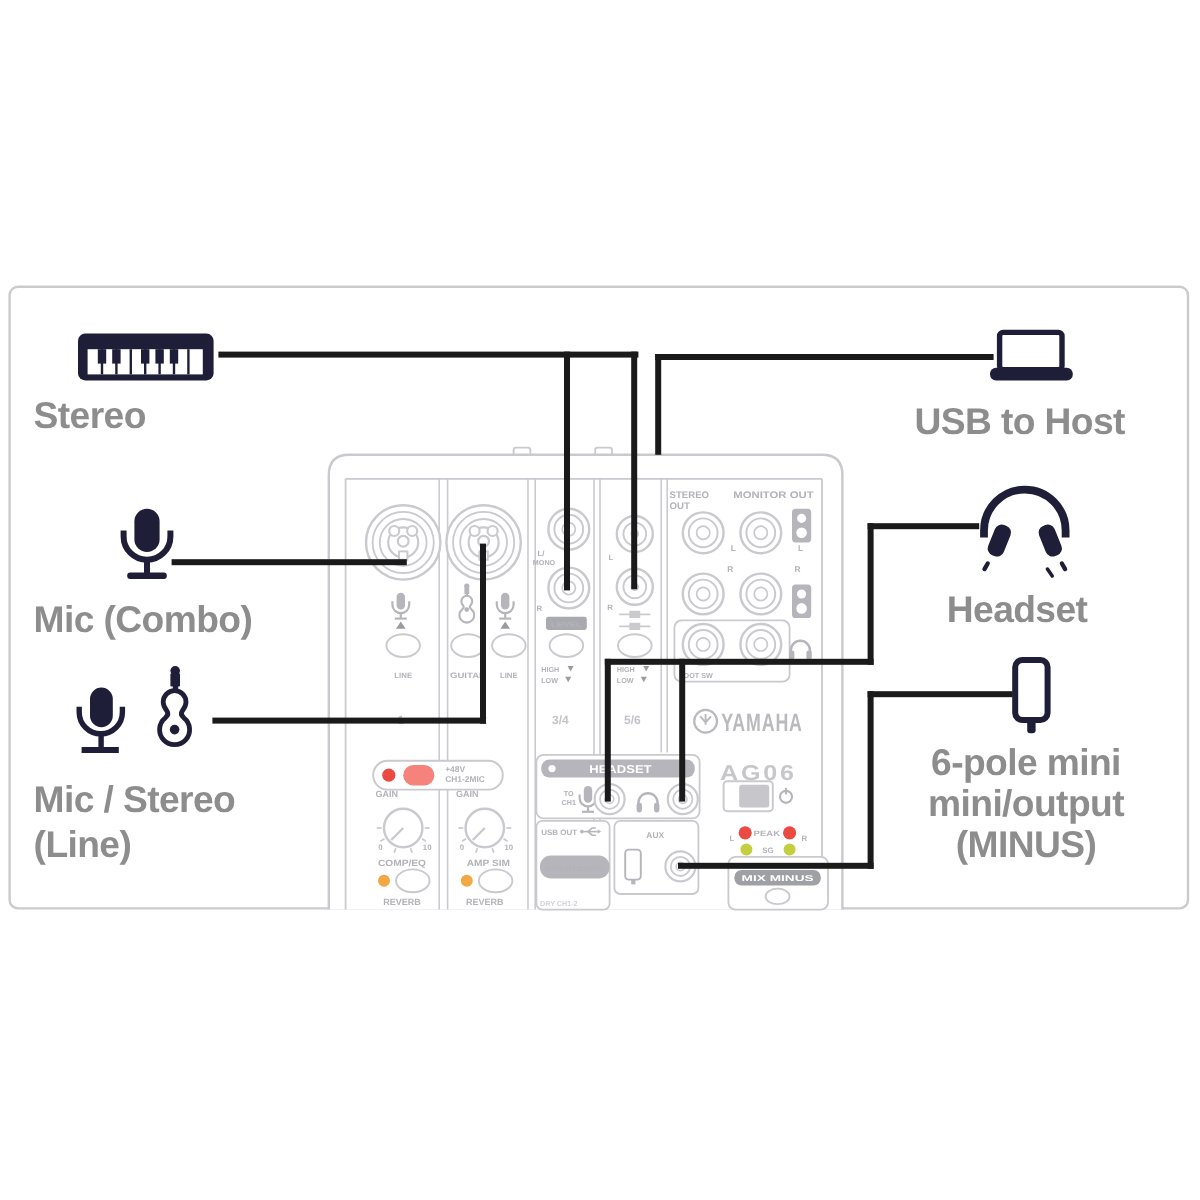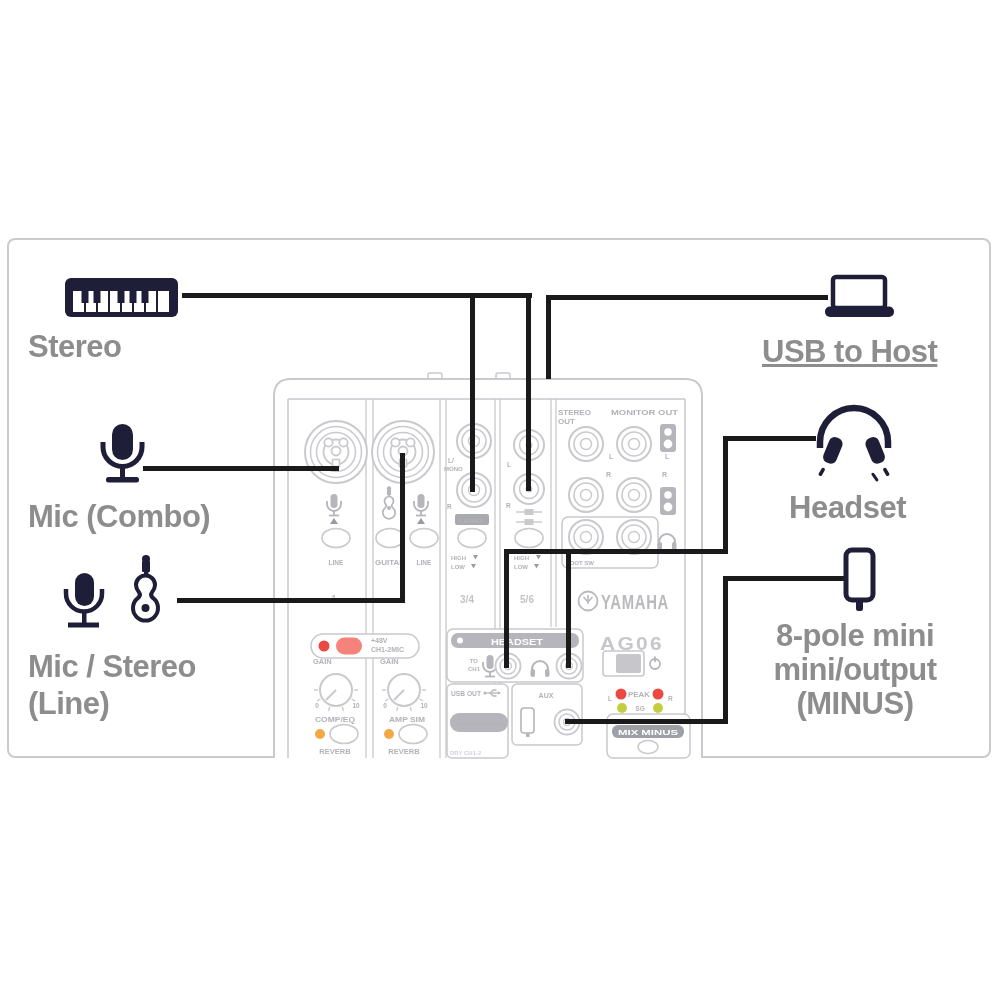--- a/index.html
+++ b/index.html
@@ -386,20 +386,20 @@
   </svg>
 
   <div class="lbl" style="left:28px;top:328px;">
     <div>Stereo</div>
   </div>
   <div class="lbl" style="left:28px;top:498px;text-align:right;">Mic (Combo)</div>
   <div class="lbl" style="left:28px;top:648px;">
     <div>Mic / Stereo</div>
     <div>(Line)</div>
   </div>
-  <div class="lbl" style="left:762px;top:333px;text-decoration:underline;">USB to Host</div>
+  <div class="lbl" style="left:762px;top:333px;">USB to Host</div>
   <div class="lbl" style="left:789px;top:489px;">Headset</div>
   <div class="lbl center" style="left:748px;top:619px;width:214px;line-height:34px;">
-    <div>8-pole mini</div>
+    <div>6-pole mini</div>
     <div>mini/output</div>
     <div>(MINUS)</div>
   </div>
 </div>
 
 </body></html>

